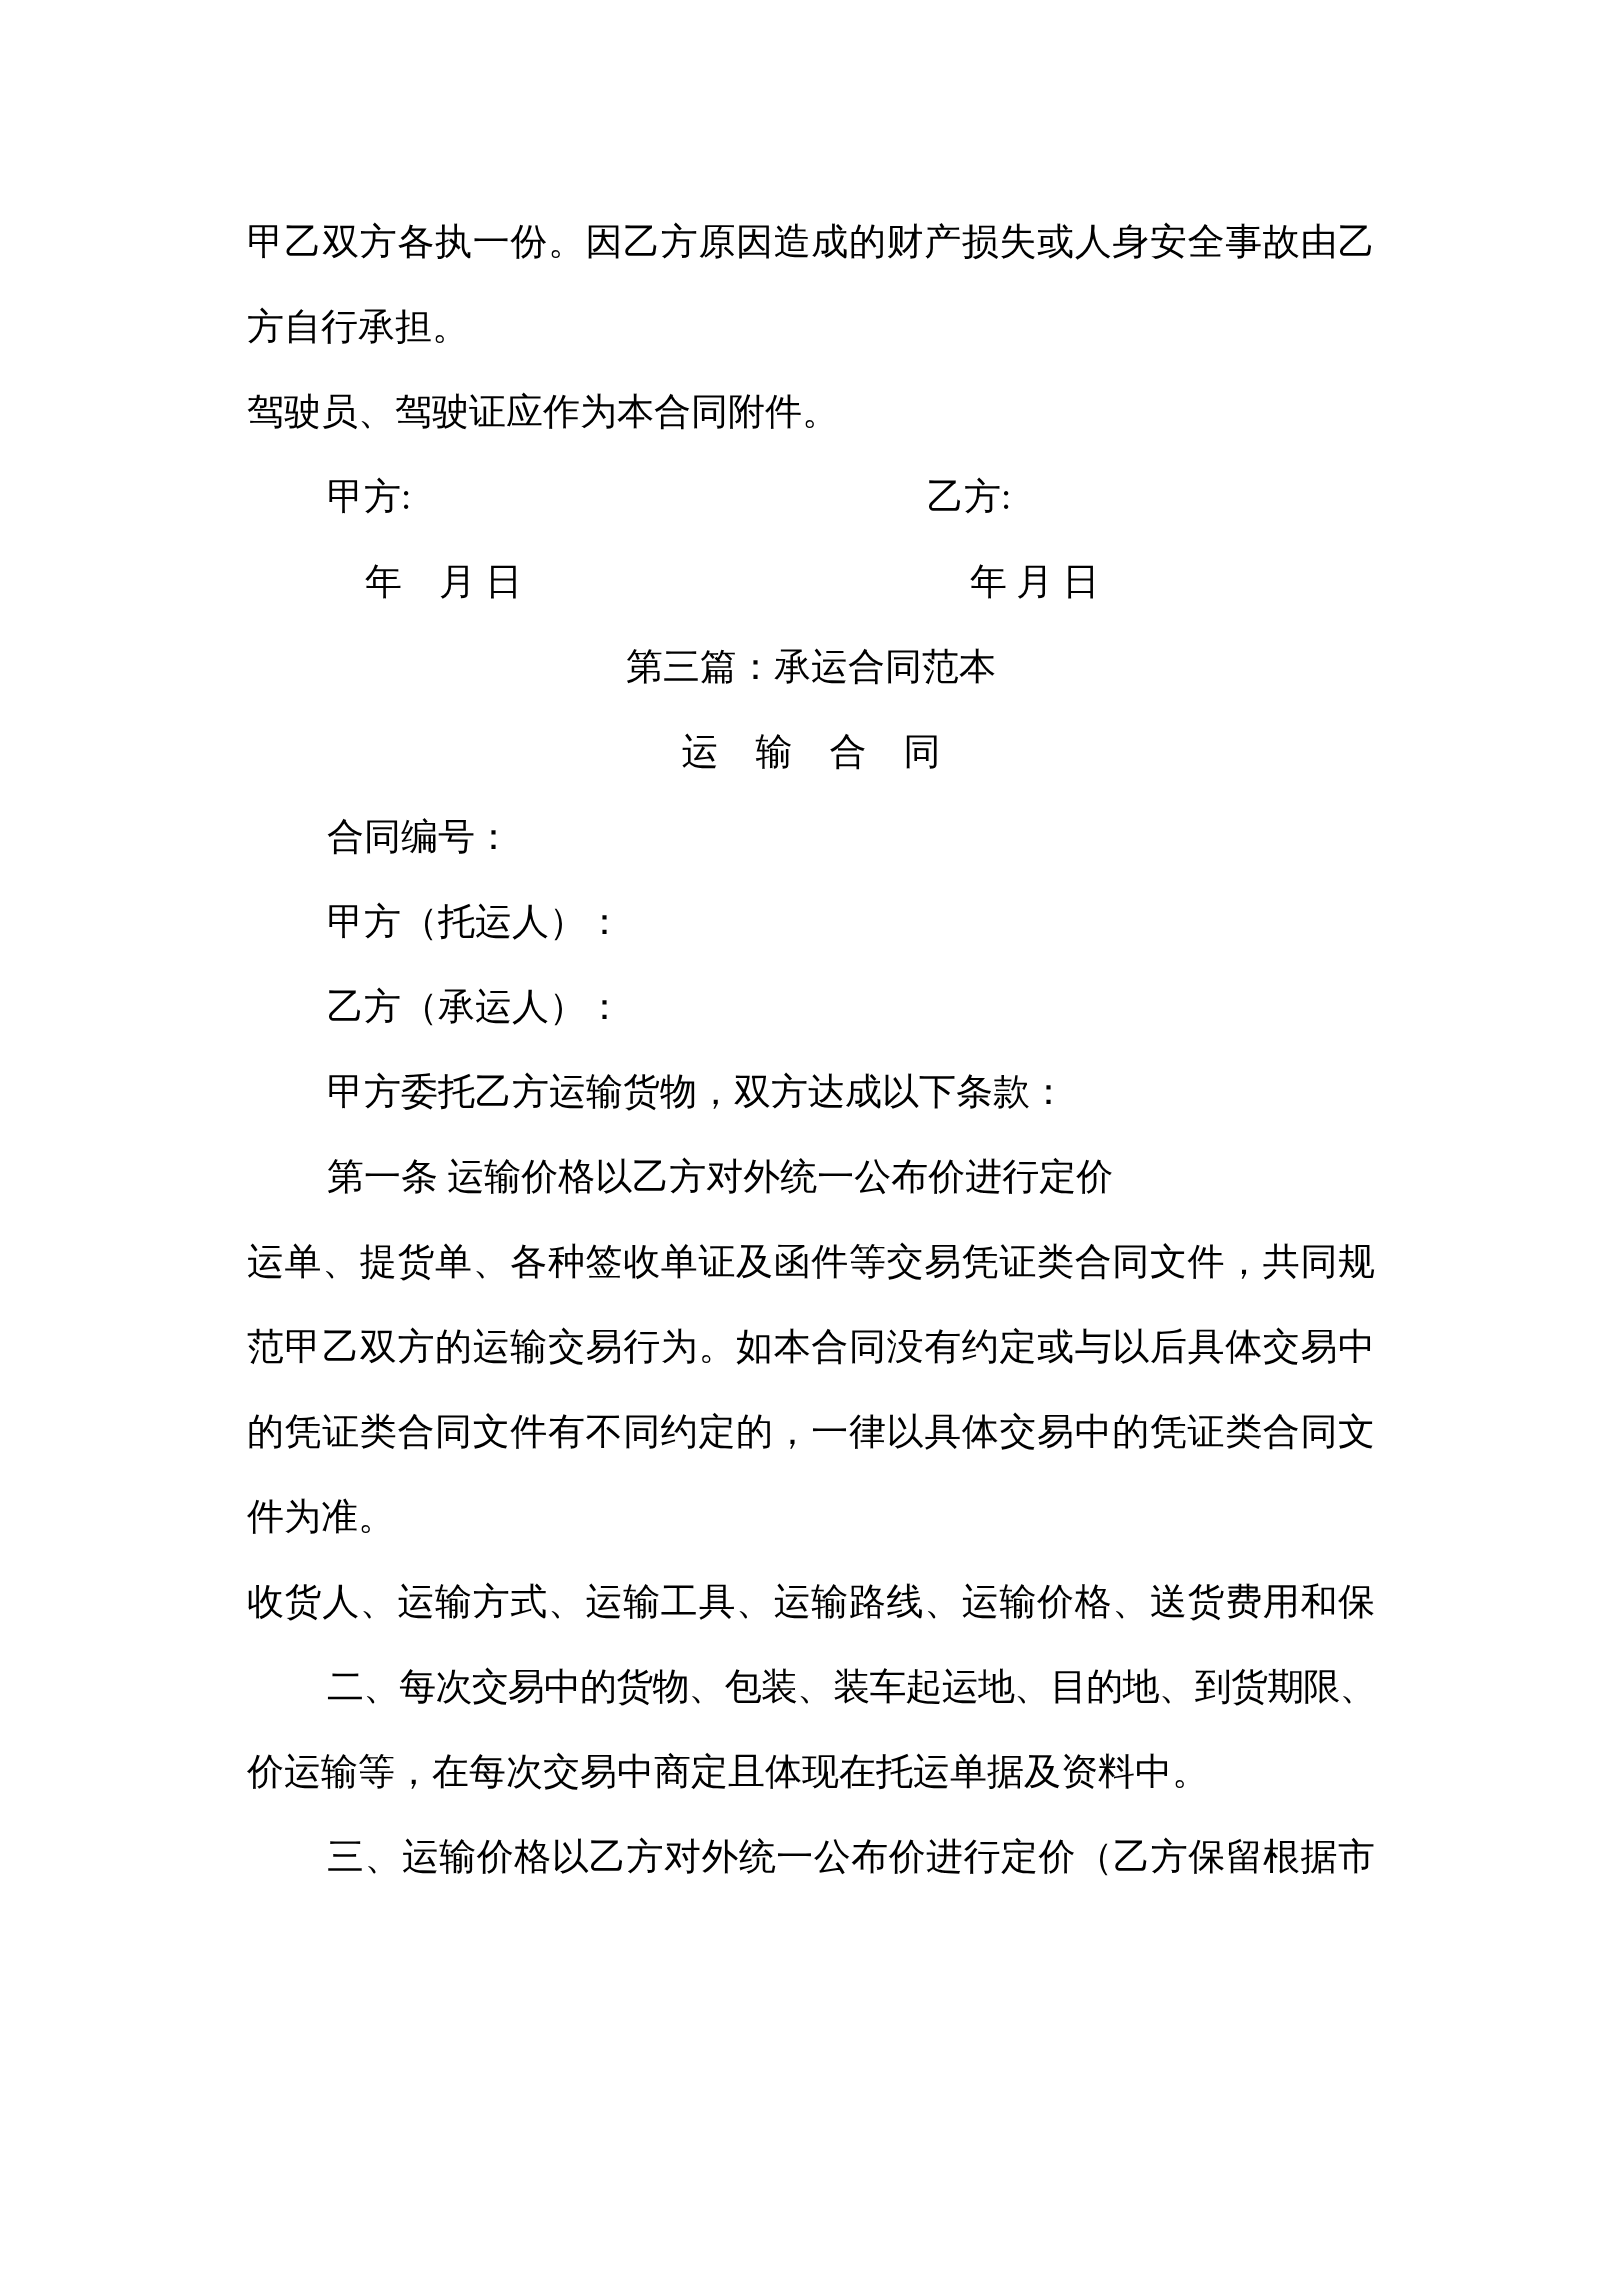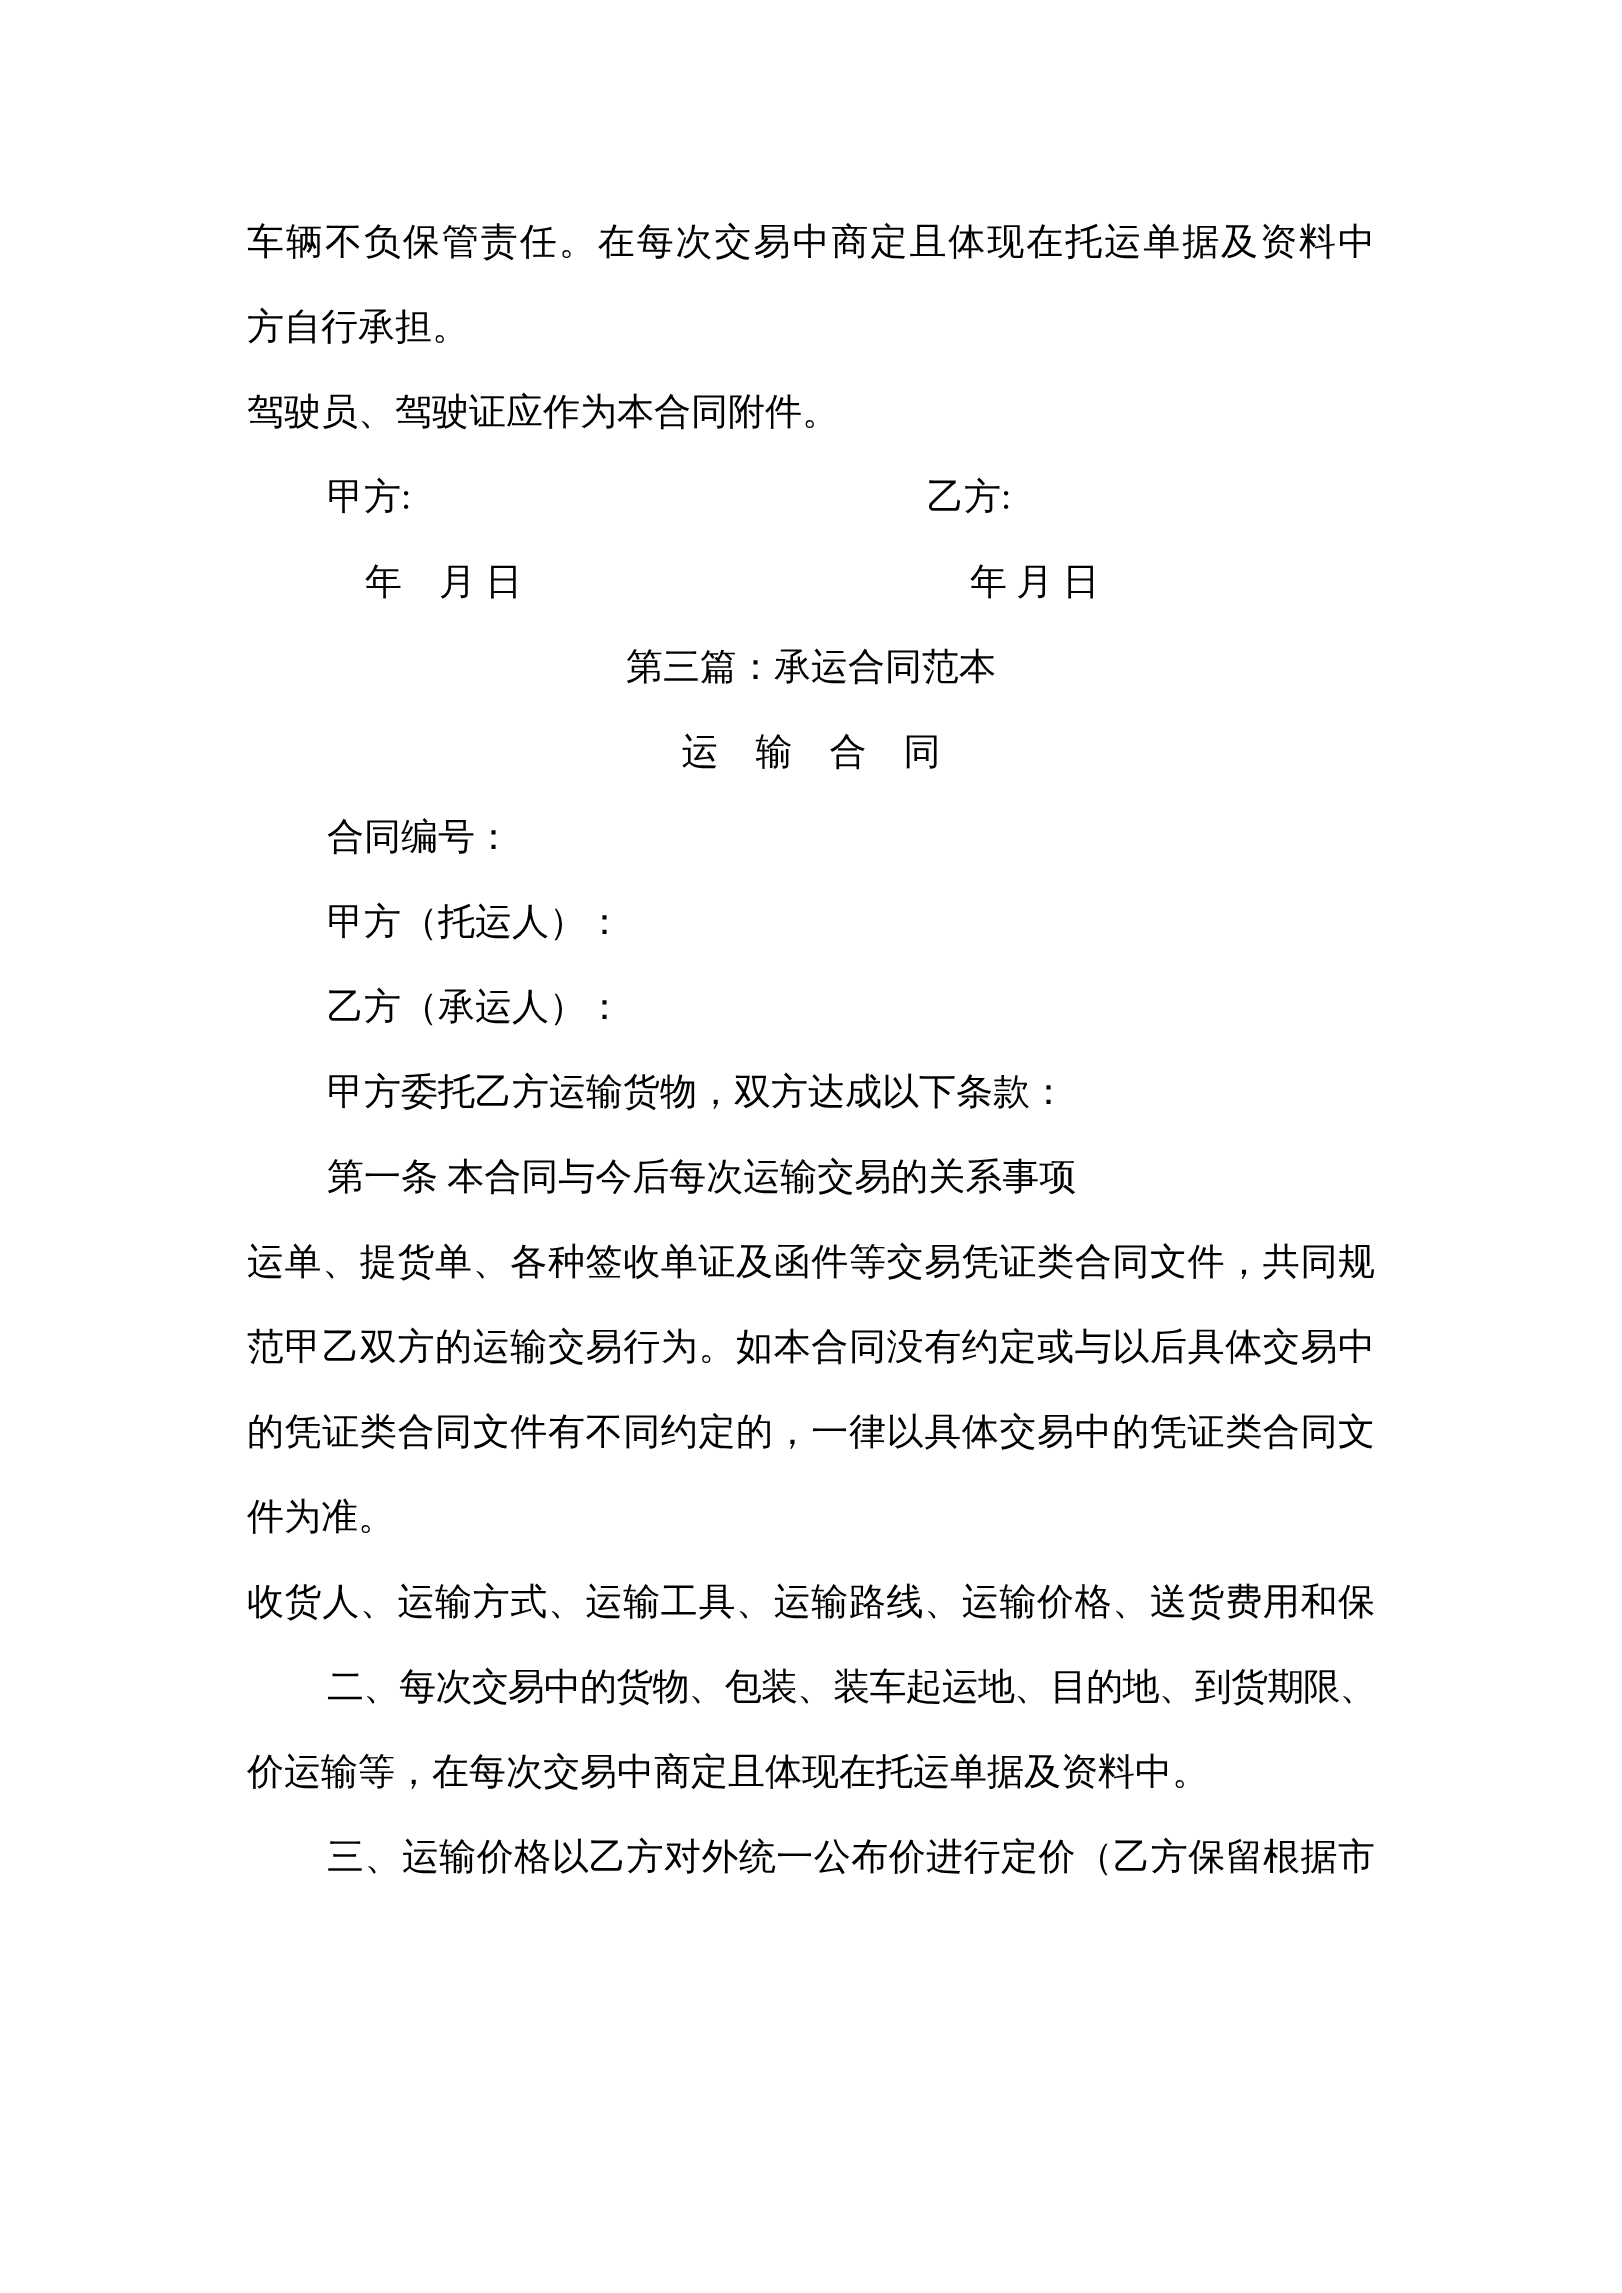--- a/index.html
+++ b/index.html
@@ -34,21 +34,21 @@
   .sig-b  { left: 680px; }
   .date-a { left: 118px; }
   .date-b { left: 723px; }
 </style>
 </head>
 <body>
 
 <div class="page">
   <div class="content">
 
-    <div class="line fill">车辆不负保管责任。在每次交易中商定且体现在托运单据及资料中</div>
+    <div class="line fill">甲乙双方各执一份。因乙方原因造成的财产损失或人身安全事故由乙</div>
     <div class="line">方自行承担。</div>
 
     <div class="line">驾驶员、驾驶证应作为本合同附件。</div>
 
     <div class="line pair">
       <span class="pos sig-a">甲方:</span>
       <span class="pos sig-b">乙方:</span>
     </div>
     <div class="line pair">
       <span class="pos date-a">年　月 日</span>
@@ -56,21 +56,21 @@
     </div>
 
     <div class="line center">第三篇：承运合同范本</div>
     <div class="line center">运　输　合　同</div>
 
     <div class="line indent">合同编号：</div>
     <div class="line indent">甲方（托运人）：</div>
     <div class="line indent">乙方（承运人）：</div>
     <div class="line indent">甲方委托乙方运输货物，双方达成以下条款：</div>
 
-    <div class="line indent">第一条 本合同与今后每次运输交易的关系事项</div>
+    <div class="line indent">第一条 运输价格以乙方对外统一公布价进行定价</div>
 
     <div class="line fill">运单、提货单、各种签收单证及函件等交易凭证类合同文件，共同规</div>
     <div class="line fill">范甲乙双方的运输交易行为。如本合同没有约定或与以后具体交易中</div>
     <div class="line fill">的凭证类合同文件有不同约定的，一律以具体交易中的凭证类合同文</div>
     <div class="line">件为准。</div>
 
     <div class="line fill">收货人、运输方式、运输工具、运输路线、运输价格、送货费用和保</div>
     <div class="line fill indent tight">二、每次交易中的货物、包装、装车起运地、目的地、到货期限、</div>
     <div class="line">价运输等，在每次交易中商定且体现在托运单据及资料中。</div>
 

